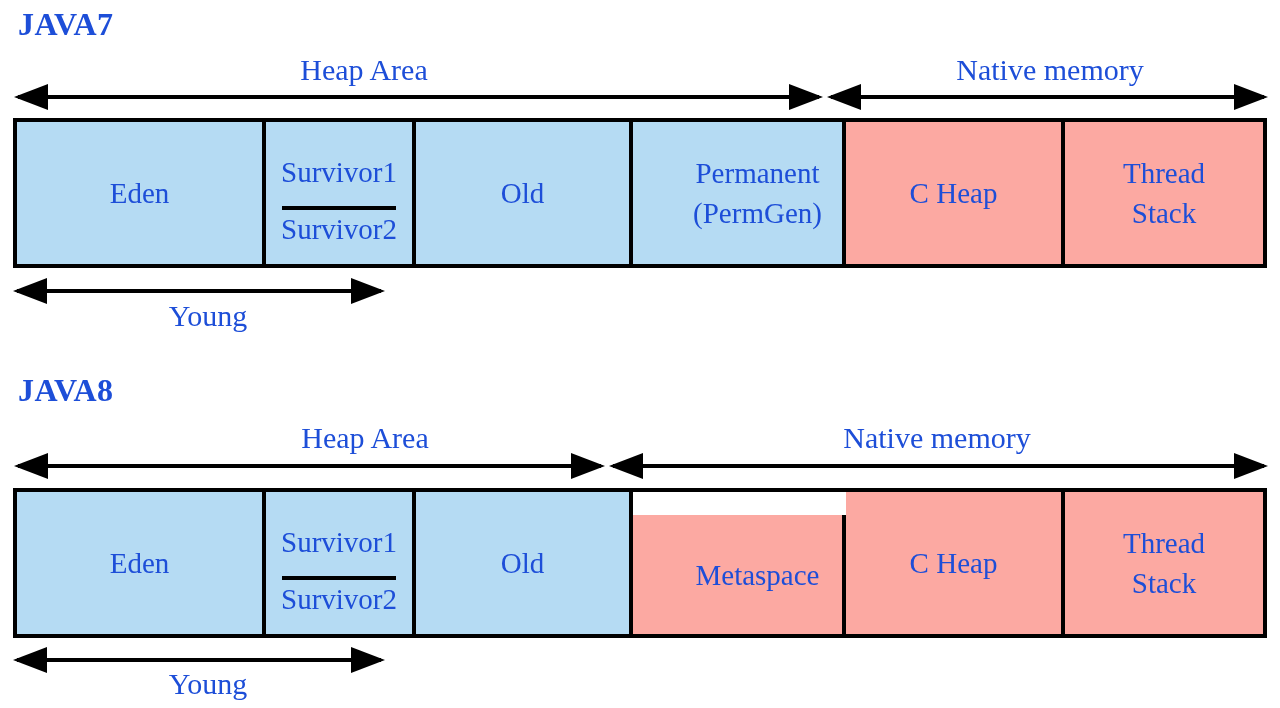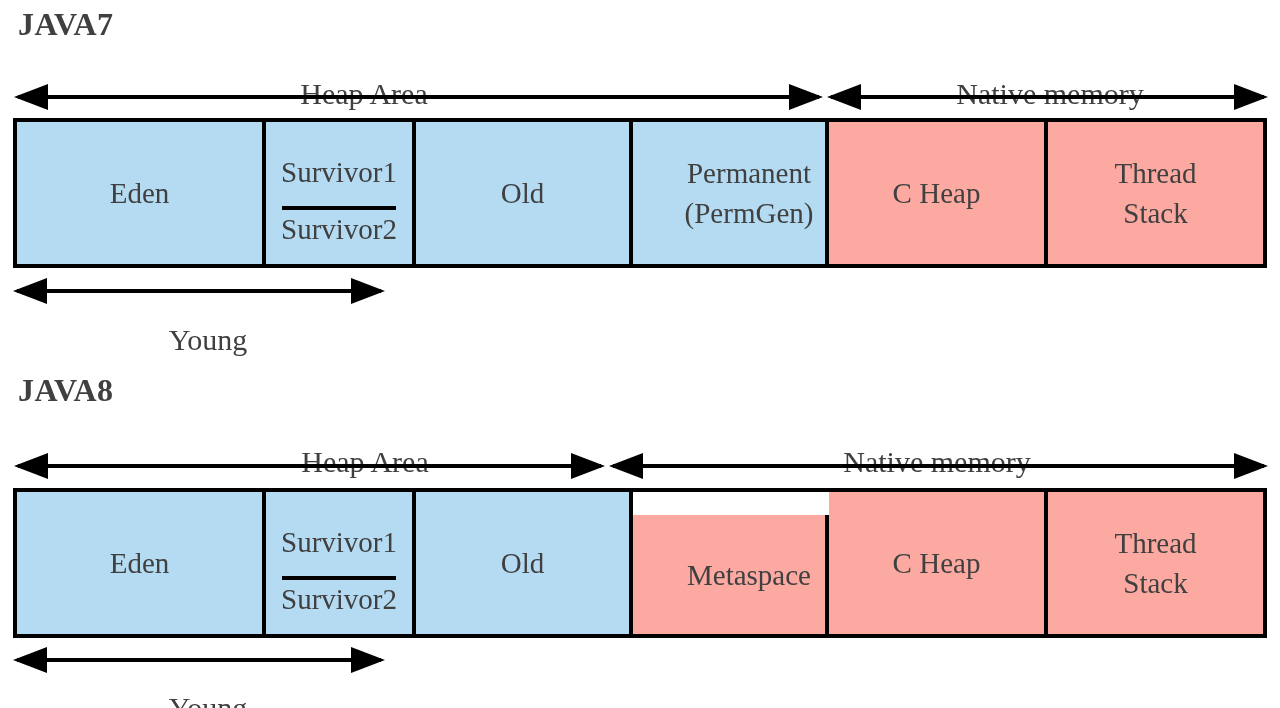--- a/index.html
+++ b/index.html
@@ -1,47 +1,47 @@
 <!DOCTYPE html>
 <html><head>
 <meta charset="utf-8">
 <style>
   html,body { margin:0; padding:0; background:#ffffff; }
   .canvas {
     position:relative; width:1280px; height:708px; background:#ffffff;
-    font-family:"Liberation Serif", serif; color:#404040;
+    font-family:"Liberation Serif", serif; color:#1d4ed8;
     overflow:hidden;
   }
   .sec-title {
     position:absolute; left:18px; font-size:32px; font-weight:bold;
     letter-spacing:0.5px; line-height:1;
   }
   .range-label {
     position:absolute; transform:translateX(-50%); font-size:30px;
-    line-height:1; white-space:nowrap;margin-top:24px;
+    line-height:1; white-space:nowrap;
   }
   
   .arrow { position:absolute; height:26px; }
   .arrow .shaft { position:absolute; left:4px; right:4px; top:11px; height:4px; background:#000; }
   .head { position:absolute; top:0; width:0; height:0; }
   .head-left  { left:0;  border-top:13px solid transparent; border-bottom:13px solid transparent; border-right:34px solid #000; }
   .head-right { right:0; border-top:13px solid transparent; border-bottom:13px solid transparent; border-left:34px solid #000; }
   
   .memrow {
     position:absolute; left:13px; width:1254px; height:150px;
     border:4px solid #000; box-sizing:border-box; display:flex;
   }
   .cell {
     box-sizing:border-box; border-right:4px solid #000;
     display:flex; flex-direction:column; align-items:center; justify-content:center;
     font-size:29px; line-height:40px; text-align:center;
   }
   .cell:last-child { border-right:none; }
   .w-eden { width:249px; } .w-surv { width:150px; } .w-old { width:217px; }
-  .w-mid  { width:196px;padding-left:40px; } .w-cheap { width:219px; } .w-thread { flex:1; }
+  .w-mid  { width:213px;padding-left:40px; } .w-cheap { width:219px; } .w-thread { flex:1; }
   .surv-wrap { padding:16px; justify-content:stretch; align-items:stretch; }
   .surv-sub {
     box-sizing:border-box; display:flex; align-items:center; justify-content:center;
     font-size:29px; line-height:1;
   }
   .surv-sub.top { height:72px; border-bottom:4px solid #000; }
   .surv-sub.bottom { flex:1; }
 </style>
 </head>
 <body>

